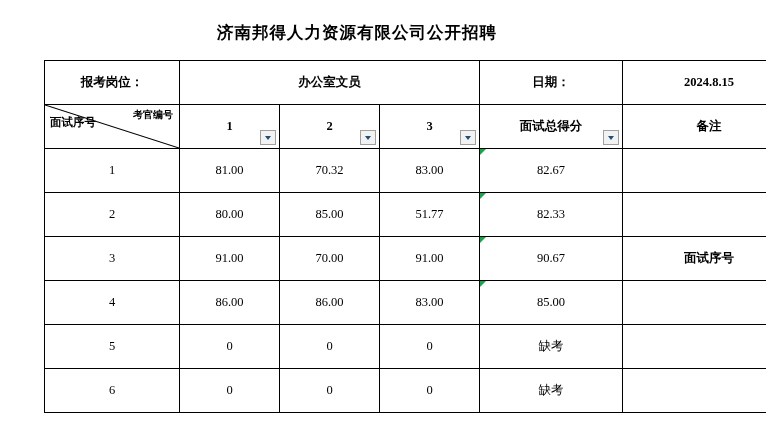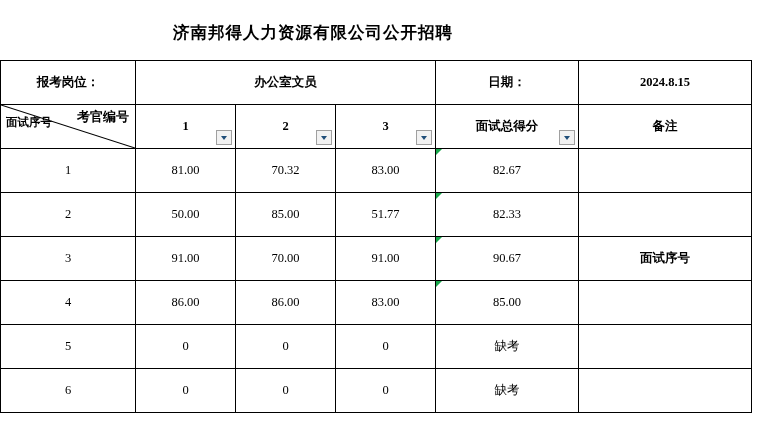--- a/index.html
+++ b/index.html
@@ -13,20 +13,21 @@
     font-family: "Liberation Serif", "DejaVu Serif", serif;
     color: #000000;
     overflow: hidden;
   }
   .page {
     position: relative;
     width: 626px;
     height: 444px;
     background: #ffffff;
     box-sizing: border-box;
+    margin-left: 44px;
   }
   .title-block {
     text-align: center;
     padding-top: 20px;
     padding-bottom: 8px;
   }
   .title-line {
     font-size: 16.5px;
     font-weight: bold;
     letter-spacing: 1px;
@@ -65,21 +66,21 @@
     position: absolute;
     left: 0;
     top: 0;
     width: 100%;
     height: 100%;
   }
   .diag .lbl-top {
     position: absolute;
     right: 6px;
     top: 3px;
-    font-size: 13px;
+    font-size: 10px;
     font-weight: bold;
     white-space: nowrap;
   }
   .diag .lbl-bottom {
     position: absolute;
     left: 5px;
     bottom: 18px;
     font-size: 11.5px;
     font-weight: bold;
     white-space: nowrap;
@@ -186,21 +187,21 @@
       <tr>
         <td>1</td>
         <td>81.00</td>
         <td>70.32</td>
         <td>83.00</td>
         <td class="corner-flag">82.67</td>
         <td class="bold"></td>
       </tr>
       <tr>
         <td>2</td>
-        <td>50.00</td>
+        <td>80.00</td>
         <td>85.00</td>
         <td>51.77</td>
         <td class="corner-flag">82.33</td>
         <td class="bold"></td>
       </tr>
       <tr>
         <td>3</td>
         <td>91.00</td>
         <td>70.00</td>
         <td>91.00</td>

